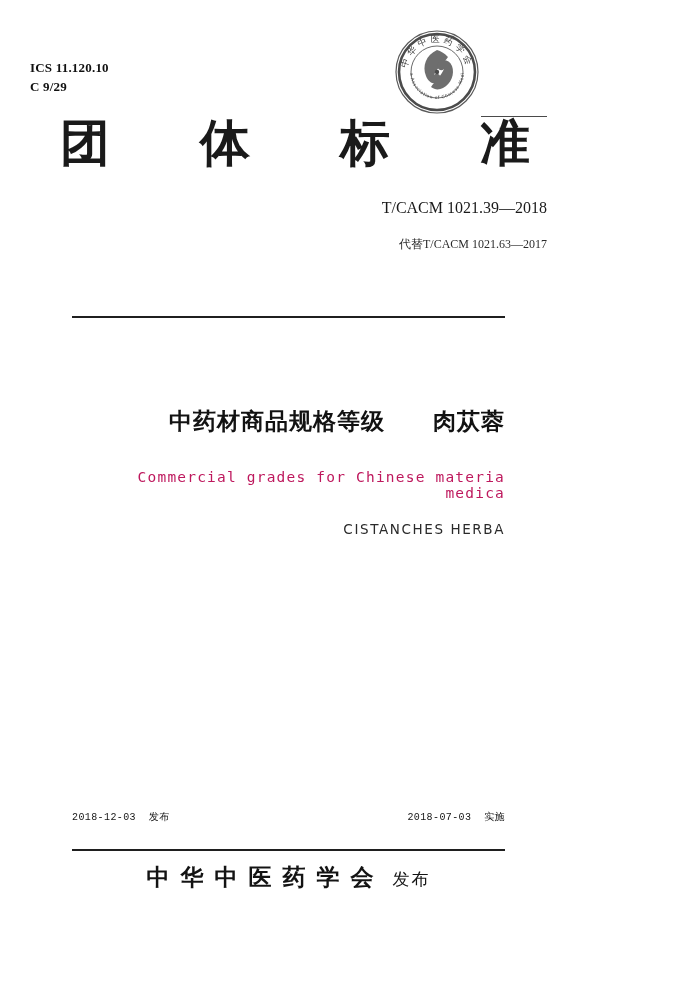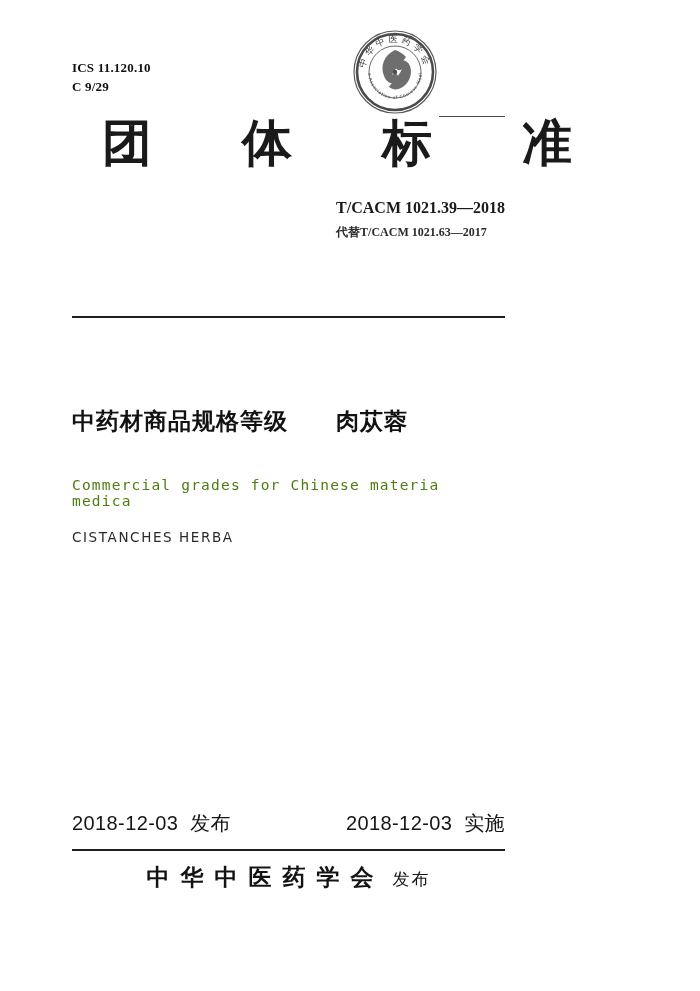--- a/index.html
+++ b/index.html
@@ -13,21 +13,21 @@
     font-family: "Liberation Serif", serif;
     color: #111111;
     position: relative;
     overflow: hidden;
   }
   .page {
     position: relative;
     width: 577px;
     height: 991px;
     box-sizing: border-box;
-    padding: 0 72px;
+    padding: 0 30px;
   }
 
   
   .header-zone {
     position: relative;
     height: 200px;
   }
   .ics-block {
     position: absolute;
     left: 0;
@@ -72,86 +72,86 @@
     letter-spacing: 0;
     color: #1a1a1a;
   }
   .biaozhun span { display: inline-block; }
 
   
   .std-numbers {
     position: absolute;
     right: 0;
     top: 196px;
+    text-align: right;
     line-height: 1.45;
-    font-weight: bold;
   }
   .std-no {
     font-family: "Liberation Serif", serif;
     font-size: 16px;
     color: #1a1a1a;
   }
   .std-replaces {
     font-family: "Liberation Serif", serif;
     font-size: 12px;
     color: #2b2b2b;
-    margin-top: 5px;
+    margin-top: 17px;
   }
 
   
   .rule-heavy {
     position: absolute;
     left: 72px;
     right: 72px;
     top: 316px;
     height: 0;
     border-top: 2px solid #1f1f1f;
   }
 
   
   .title-block {
     position: absolute;
     left: 72px;
     right: 72px;
     top: 406px;
-    text-align: left;
+    text-align: right;
   }
   .title-cn {
     font-family: "DejaVu Sans", sans-serif;
     font-weight: bold;
     font-size: 23px;
     letter-spacing: 1px;
     color: #121212;
     white-space: pre;
   }
   .title-en {
-    margin-top: 40px;
+    margin-top: 32px;
     font-family: "DejaVu Sans Mono", monospace;
     font-size: 14.5px;
     letter-spacing: 1.2px;
-    color: #4d7c0f;
+    color: #be185d;
   }
   .title-latin {
     margin-top: 20px;
     font-family: "DejaVu Sans", sans-serif;
     font-size: 13.5px;
     letter-spacing: 1.6px;
     color: #2a2a2a;
   }
 
   
   .footer-dates {
     position: absolute;
     left: 72px;
     right: 72px;
     top: 810px;
     display: flex;
     justify-content: space-between;
-    font-family: Liberation Sans, sans-serif;
-    font-size: 20px;
+    font-family: Liberation Mono, monospace;
+    font-size: 10px;
     color: #151515;
     letter-spacing: 0.4px;
   }
   .footer-dates .d-left,
   .footer-dates .d-right { white-space: pre; }
 
   .rule-heavy-bottom {
     position: absolute;
     left: 72px;
     right: 72px;
@@ -238,21 +238,21 @@
   <div class="rule-heavy"></div>
 
   <div class="title-block">
     <div class="title-cn">中药材商品规格等级　　肉苁蓉</div>
     <div class="title-en">Commercial grades for Chinese materia medica</div>
     <div class="title-latin">CISTANCHES HERBA</div>
   </div>
 
   <div class="footer-dates">
     <div class="d-left">2018-12-03  发布</div>
-    <div class="d-right">2018-12-03  实施</div>
+    <div class="d-right">2018-07-03  实施</div>
   </div>
 
   <div class="rule-heavy-bottom"></div>
 
   <div class="issuer">
     <div class="issuer-name">中华中医药学会</div>
     <div class="issuer-verb">发布</div>
   </div>
 
 </div>

